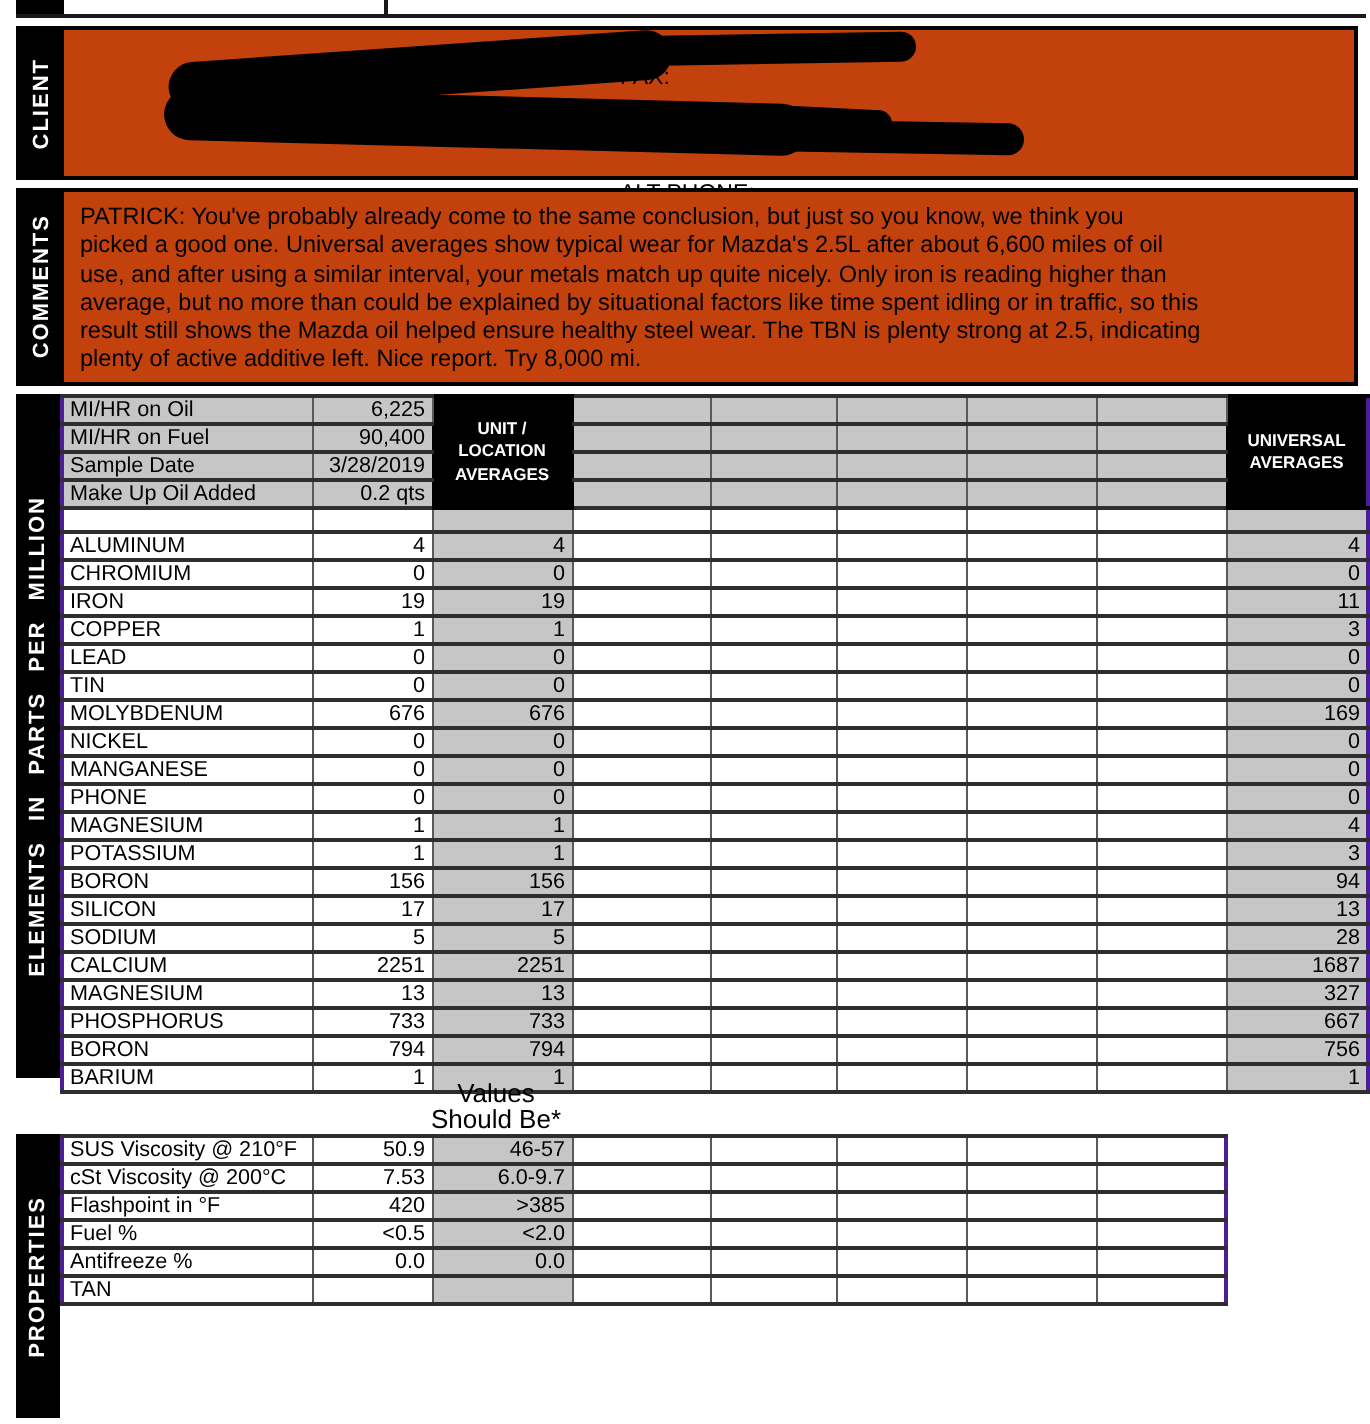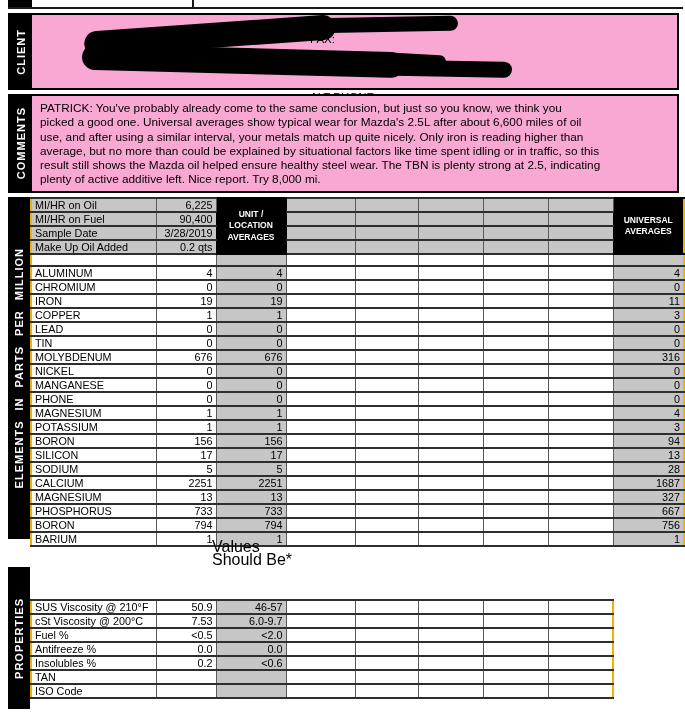--- a/index.html
+++ b/index.html
@@ -11,49 +11,49 @@
   .abs{position:absolute;}
   
   .top-block{left:8px;top:0;width:24px;height:9px;background:#000;}
   .top-line{left:8px;top:7px;width:675px;height:2px;background:#1a1a1a;}
   .top-tick{left:192px;top:0;width:2px;height:8px;background:#1a1a1a;}
   
   .box{position:absolute;left:8px;border:2px solid #000;display:flex;background:#fff;box-sizing:border-box;}
   .box-sidebar{width:22px;background:#000;color:#fff;display:flex;align-items:center;justify-content:center;flex:0 0 22px;}
   .vlabel{writing-mode:vertical-rl;transform:rotate(180deg);white-space:nowrap;
           font-weight:bold;font-size:11px;letter-spacing:1px;}
-  .box-content{flex:1;position:relative;background:#f9a8d4;}
+  .box-content{flex:1;position:relative;background:#c2410c;}
   #client-box{top:13px;width:671px;height:77px;}
   #comments-box{top:94px;width:671px;height:99px;}
   .contact-label{position:absolute;left:278px;font-size:11.5px;}
   .redact{position:absolute;background:#000;}
   .comments-text{position:absolute;left:8px;top:5px;width:650px;
     font-size:11.8px;line-height:14.3px;white-space:pre-line;}
   
   .tbl-sidebar{position:absolute;left:8px;width:22px;background:#000;color:#fff;
     display:flex;align-items:center;justify-content:center;}
   #elements-sidebar{top:197px;height:342px;}
   #elements-sidebar .vlabel{word-spacing:6px;letter-spacing:1px;font-size:11px;}
   #properties-sidebar{top:567px;height:142px;}
   table{border-collapse:collapse;table-layout:fixed;position:absolute;
-        border:2px solid #eab308;background:#fff;}
+        border:2px solid #4c1d95;background:#fff;}
   #elements-table{left:30px;top:197px;width:653px;}
-  #properties-table{left:30px;top:567px;width:582px;margin-top:32px;}
+  #properties-table{left:30px;top:567px;width:582px;}
   td{border-left:1px solid #5a5a5a;border-right:1px solid #5a5a5a;
      border-top:2px solid #2e2e2e;border-bottom:2px solid #2e2e2e;
      font-size:10.8px;padding:0;overflow:hidden;white-space:nowrap;box-sizing:border-box;}
   #elements-table td{height:11.6px;}
   #properties-table td{height:12.2px;}
   td.lbl{text-align:left;padding-left:3px;}
   td.num{text-align:right;padding-right:3px;}
   td.gray{background:var(--cell-gray,#c6c6c6);}
   td.bb{background:#000;color:#fff;font-weight:bold;font-size:8.5px;line-height:1.35;
         text-align:center;white-space:pre-line;border-color:#000;}
-  .vsb{position:absolute;left:212px;top:541px;width:100px;text-align:left;
-       font-size:16px;line-height:12.5px;white-space:pre-line;}
+  .vsb{position:absolute;left:198px;top:541px;width:100px;text-align:center;
+       font-size:13px;line-height:12.5px;white-space:pre-line;}
 </style>
 </head>
 <body>
 
 <div class="abs top-block"></div>
 <div class="abs top-line"></div>
 <div class="abs top-tick"></div>
 
 <section class="box" id="client-box">
   <div class="box-sidebar">
@@ -220,21 +220,21 @@
       </tr>
       <tr>
         <td class="lbl">MOLYBDENUM</td>
         <td class="num">676</td>
         <td class="num gray">676</td>
         <td></td>
         <td></td>
         <td></td>
         <td></td>
         <td></td>
-        <td class="num gray">316</td>
+        <td class="num gray">169</td>
       </tr>
       <tr>
         <td class="lbl">NICKEL</td>
         <td class="num">0</td>
         <td class="num gray">0</td>
         <td></td>
         <td></td>
         <td></td>
         <td></td>
         <td></td>
@@ -407,63 +407,53 @@
         <td class="lbl">cSt Viscosity @ 200°C</td>
         <td class="num">7.53</td>
         <td class="num gray">6.0-9.7</td>
         <td></td>
         <td></td>
         <td></td>
         <td></td>
         <td></td>
       </tr>
       <tr>
+        <td class="lbl">Flashpoint in °F</td>
+        <td class="num">420</td>
+        <td class="num gray">&gt;385</td>
+        <td></td>
+        <td></td>
+        <td></td>
+        <td></td>
+        <td></td>
+      </tr>
+      <tr>
         <td class="lbl">Fuel %</td>
         <td class="num">&lt;0.5</td>
         <td class="num gray">&lt;2.0</td>
         <td></td>
         <td></td>
         <td></td>
         <td></td>
         <td></td>
       </tr>
       <tr>
         <td class="lbl">Antifreeze %</td>
         <td class="num">0.0</td>
         <td class="num gray">0.0</td>
         <td></td>
         <td></td>
         <td></td>
         <td></td>
         <td></td>
       </tr>
       <tr>
-        <td class="lbl">Insolubles %</td>
-        <td class="num">0.2</td>
-        <td class="num gray">&lt;0.6</td>
-        <td></td>
-        <td></td>
-        <td></td>
-        <td></td>
-        <td></td>
-      </tr>
-      <tr>
         <td class="lbl">TAN</td>
         <td class="num"></td>
         <td class="num gray"></td>
         <td></td>
         <td></td>
         <td></td>
         <td></td>
         <td></td>
       </tr>
-      <tr>
-        <td class="lbl">ISO Code</td>
-        <td class="num"></td>
-        <td class="num gray"></td>
-        <td></td>
-        <td></td>
-        <td></td>
-        <td></td>
-        <td></td>
-      </tr>
     </tbody>
 </table>
 
 </body></html>

